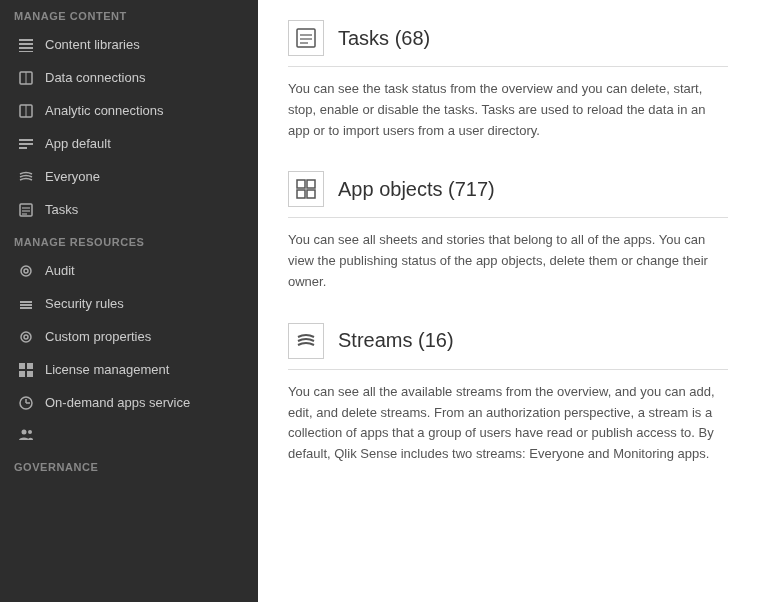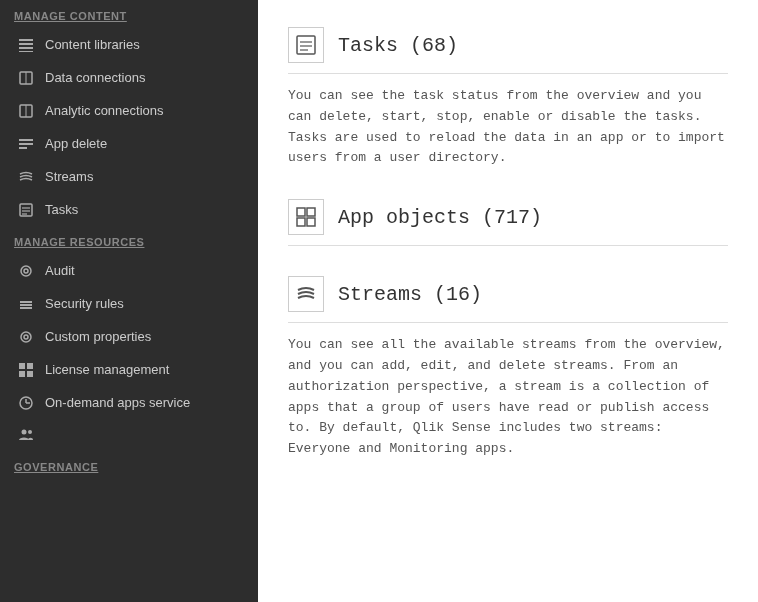--- a/index.html
+++ b/index.html
@@ -15,21 +15,20 @@
       overflow-y: auto;
       height: 602px;
     }
     .sidebar-section-header {
       padding: 10px 30px 6px 14px;
       font-size: 11px;
       font-weight: 700;
       color: #888;
       letter-spacing: 0.05em;
       text-transform: uppercase;
-      text-decoration: underline;
     }
     .sidebar-item {
       display: flex;
       align-items: center;
       padding: 9px 14px 9px 14px;
       cursor: pointer;
       color: #ccc;
       border-left: 3px solid transparent;
       transition: background 0.1s;
       position: relative;
@@ -49,23 +48,22 @@
       justify-content: center;
       color: #aaa;
     }
     .sidebar-item.active .icon { color: #fff; }
 
     
     .main-content {
       flex: 1;
       background: #fff;
       overflow-y: auto;
-      padding: 27px 30px;
+      padding: 20px 30px;
       height: 602px;
-      font-family: Liberation Mono, monospace;
     }
     .content-item {
       margin-bottom: 30px;
     }
     .content-item-header {
       display: flex;
       align-items: center;
       border-bottom: 1px solid #ddd;
       padding-bottom: 10px;
       margin-bottom: 12px;
@@ -128,31 +126,31 @@
       <span>Analytic connections</span>
     </div>
     <div class="sidebar-item">
       <span class="icon">
         <svg width="14" height="14" viewBox="0 0 14 14" fill="currentColor">
           <rect x="0" y="6" width="14" height="2"></rect>
           <rect x="0" y="2" width="14" height="2"></rect>
           <rect x="0" y="10" width="8" height="2"></rect>
         </svg>
       </span>
-      <span>App delete</span>
+      <span>App default</span>
     </div>
     <div class="sidebar-item">
       <span class="icon">
         <svg width="14" height="14" viewBox="0 0 14 14" fill="none" stroke="currentColor" stroke-width="1.5">
           <path d="M1 4 Q7 1 13 4"></path>
           <path d="M1 7 Q7 4 13 7"></path>
           <path d="M1 10 Q7 7 13 10"></path>
         </svg>
       </span>
-      <span>Streams</span>
+      <span>Everyone</span>
     </div>
     <div class="sidebar-item">
       <span class="icon">
         <svg width="14" height="14" viewBox="0 0 14 14" fill="currentColor">
           <rect x="1" y="1" width="12" height="12" rx="1" fill="none" stroke="currentColor" stroke-width="1.5"></rect>
           <line x1="3" y1="5" x2="11" y2="5" stroke="currentColor" stroke-width="1.2"></line>
           <line x1="3" y1="8" x2="11" y2="8" stroke="currentColor" stroke-width="1.2"></line>
           <line x1="3" y1="11" x2="8" y2="11" stroke="currentColor" stroke-width="1.2"></line>
         </svg>
       </span>
@@ -241,20 +239,21 @@
         <div class="content-item-icon">
           <svg width="20" height="20" viewBox="0 0 20 20" fill="currentColor">
             <rect x="1" y="1" width="8" height="8" fill="none" stroke="currentColor" stroke-width="1.5"></rect>
             <rect x="11" y="1" width="8" height="8" fill="none" stroke="currentColor" stroke-width="1.5"></rect>
             <rect x="1" y="11" width="8" height="8" fill="none" stroke="currentColor" stroke-width="1.5"></rect>
             <rect x="11" y="11" width="8" height="8" fill="none" stroke="currentColor" stroke-width="1.5"></rect>
           </svg>
         </div>
         <span class="content-item-title">App objects (717)</span>
       </div>
+      <p class="content-item-desc">You can see all sheets and stories that belong to all of the apps. You can view the publishing status of the app objects, delete them or change their owner.</p>
     </div>
     <div class="content-item">
       <div class="content-item-header">
         <div class="content-item-icon">
           <svg width="20" height="20" viewBox="0 0 20 20" fill="none" stroke="currentColor" stroke-width="2">
             <path d="M2 6 Q10 2 18 6"></path>
             <path d="M2 10 Q10 6 18 10"></path>
             <path d="M2 14 Q10 10 18 14"></path>
           </svg>
         </div>

